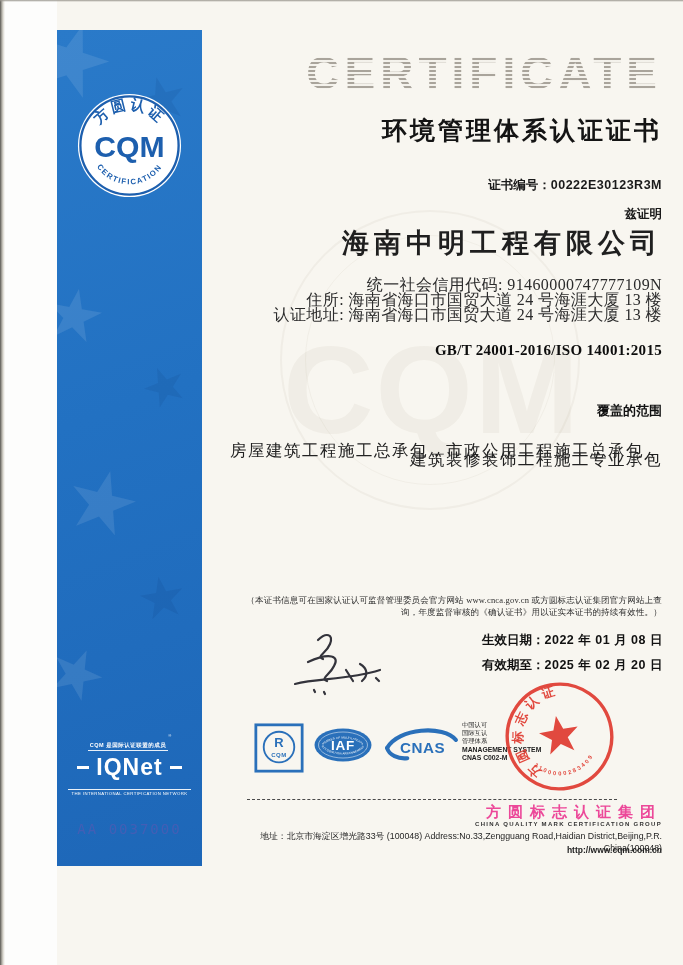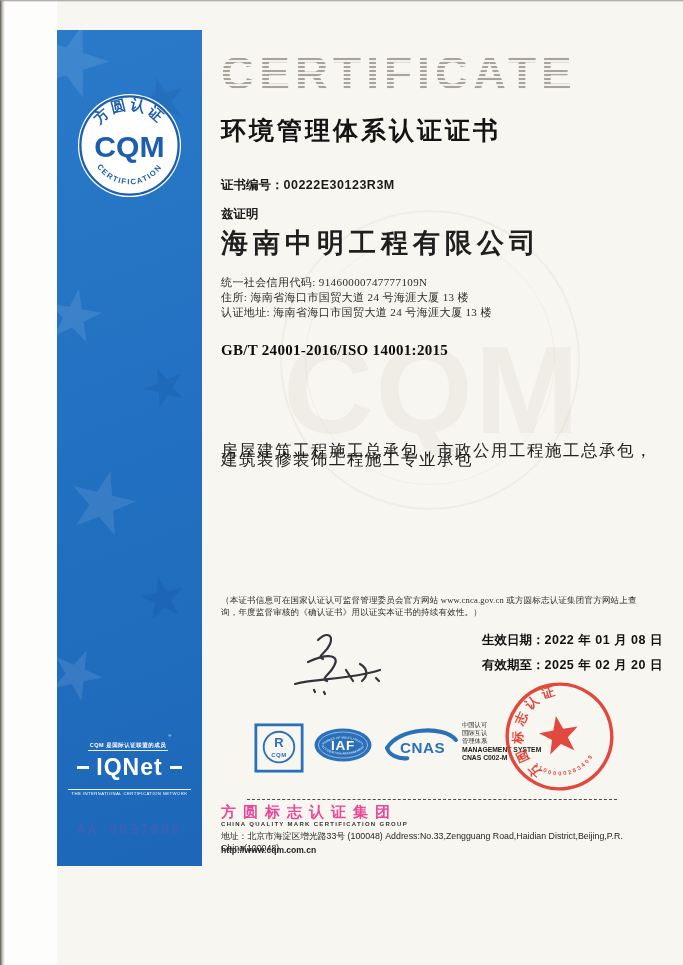--- a/index.html
+++ b/index.html
@@ -31,21 +31,21 @@
   .iqnet-name { font-size:23px; font-weight:800; letter-spacing:1px; font-family:"Liberation Sans",sans-serif; }
   .iqnet-tagline { display:inline-block; margin-top:2px; font-size:4.3px; letter-spacing:0.4px;
     border-top:1px solid rgba(255,255,255,0.9); padding:1px 3px 0 3px; }
 
   .serial { position:absolute; left:0; right:0; top:791px; text-align:center;
     font-family:"DejaVu Sans Mono", monospace; font-size:14px; letter-spacing:2px;
     color:#4a5db5; opacity:0.85; }
 
   
   .content { position:absolute; left:202px; top:0; width:460px; height:965px; }
-  .row { position:absolute; left:0; right:0; text-align:left; z-index:2;padding-left:19px; }
+  .row { position:absolute; left:0; right:0; text-align:right; z-index:2;padding-left:19px; }
 
   .watermark-circle { position:absolute; border-radius:50%; border:2px solid rgba(140,125,95,0.07); z-index:0; }
   .wm-c1 { left:78px; top:210px; width:300px; height:300px; }
   .wm-c2 { left:103px; top:235px; width:250px; height:250px; border-width:1px; }
   .watermark-word { position:absolute; left:0; right:0; top:318px; text-align:center;
     font-size:125px; font-weight:800; letter-spacing:2px; color:rgba(140,125,95,0.07);
     font-family:"Liberation Sans",sans-serif; z-index:0; }
 
   .cert-word { top:46px; font-size:46px; font-weight:700; letter-spacing:5px;
     color:#a9a49b; font-family:"Liberation Sans",sans-serif; }
@@ -57,21 +57,21 @@
 
   .cert-no { top:177px; font-size:12.5px; color:#1a1a1a; }
   .cert-no .label { font-family:"Liberation Serif",serif; font-weight:700; }
   .cert-no .value { font-family:"Liberation Sans",sans-serif; font-weight:600; letter-spacing:0.5px; }
 
   .certify { top:206px; font-size:12.5px; font-weight:700; font-family:"Liberation Serif",serif; color:#1a1a1a; }
 
   .company { top:225px; font-size:27px; font-weight:600; letter-spacing:5px;
     font-family:"Liberation Serif",serif; color:#1f1f1f; }
 
-  .info-line { font-size:11px; font-family:"Liberation Serif",serif; color:#2b2b2b; letter-spacing:0.4px; }
+  .info-line { font-size:16px; font-family:"Liberation Serif",serif; color:#2b2b2b; letter-spacing:0.4px; }
   .info-1 { top:275px; } .info-2 { top:290px; } .info-3 { top:305px; }
 
   .conform { top:326px; font-size:13px; font-weight:700; color:#111; }
   .standard { top:342px; font-size:15px; font-weight:700; font-family:"Liberation Serif",serif;
     letter-spacing:0.3px; color:#0d0d0d; }
 
   .scope-heading { top:402px; font-size:13px; font-weight:700; color:#111; }
   .scope-line { font-size:16.5px; font-family:"Liberation Serif",serif; color:#222; letter-spacing:1.5px; }
   .scope-1 { top:424px;margin-top:16px; } .scope-2 { top:449px; }
 
@@ -163,20 +163,21 @@
   <div class="row certify">兹证明</div>
 
   <div class="row company">海南中明工程有限公司</div>
 
   <div class="row info-line info-1">统一社会信用代码: 91460000747777109N</div>
   <div class="row info-line info-2">住所: 海南省海口市国贸大道 24 号海涯大厦 13 楼</div>
   <div class="row info-line info-3">认证地址: 海南省海口市国贸大道 24 号海涯大厦 13 楼</div>
 
   <div class="row standard">GB/T 24001-2016/ISO 14001:2015</div>
 
+  <div class="row scope-heading">覆盖的范围</div>
   <div class="row scope-line scope-1">房屋建筑工程施工总承包，市政公用工程施工总承包，</div>
   <div class="row scope-line scope-2">建筑装修装饰工程施工专业承包</div>
 
   <div class="row disclaimer disc-1">（本证书信息可在国家认证认可监督管理委员会官方网站 www.cnca.gov.cn 或方圆标志认证集团官方网站上查</div>
   <div class="row disclaimer disc-2">询，年度监督审核的《确认证书》用以证实本证书的持续有效性。）</div>
 
   <svg class="signature" viewBox="0 0 105 75" xmlns="http://www.w3.org/2000/svg">
     <g fill="none" stroke="#33333b" stroke-width="2.2" stroke-linecap="round">
       <path d="M 28,14 C 36,6 44,8 40,18 C 36,28 26,30 33,33"></path>
       <path d="M 18,36 C 40,26 50,30 44,40 C 40,49 30,52 37,55"></path>

